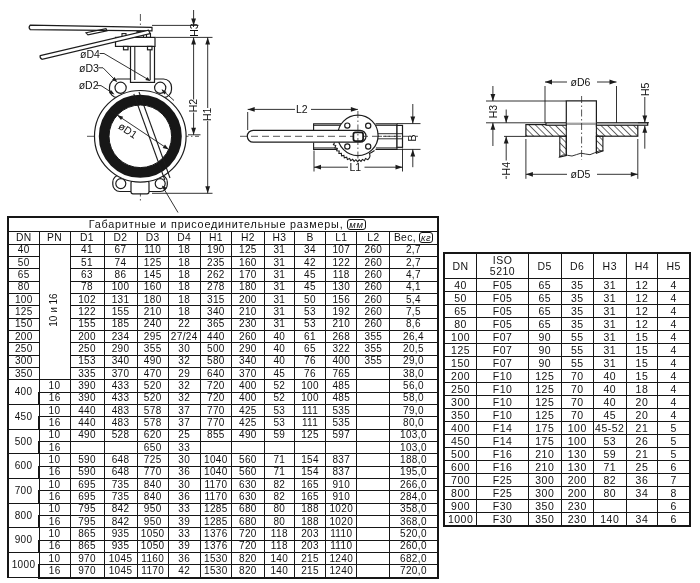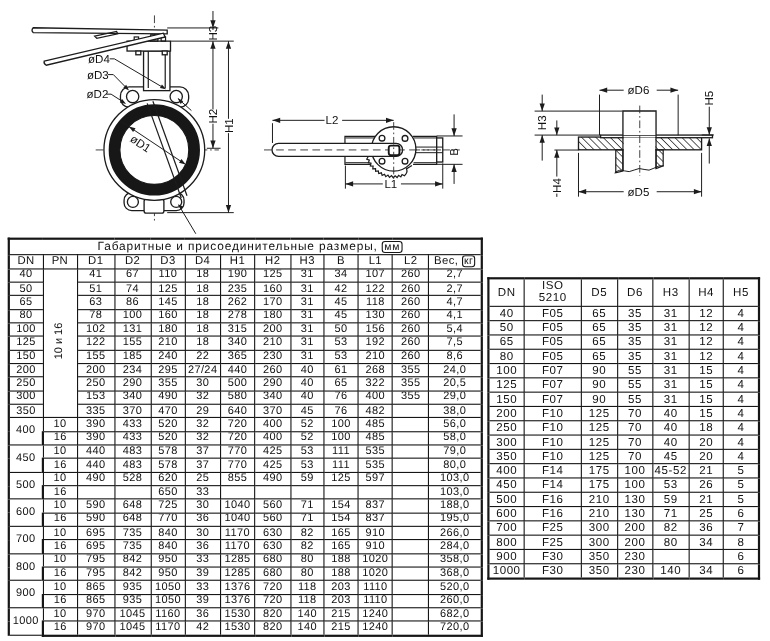--- a/index.html
+++ b/index.html
@@ -21,21 +21,21 @@
 #t1 td{font-size:10px;height:11.35px;line-height:10px;letter-spacing:0.35px;}
 #t1 tr.tt td{height:12.5px;font-size:10.8px;letter-spacing:0.8px;padding-left:9px;}
 #t1 tr.hd td{height:12px;font-size:10.3px;}
 #t2{left:443px;top:252px;}
 #t2 tr td:first-child{border-left-width:2px;}
 #t2 tr td:last-child{border-right-width:2px;}
 #t2 tr:last-child td{border-bottom-width:2px;}
 #t2 tr.hd td{border-top-width:2px;}
 #t2 td{font-size:10.5px;height:12px;line-height:11px;letter-spacing:0.5px;}
 #t2 tr.hd td{height:24px;font-size:10.5px;line-height:11px;}
-.bx{display:inline-block;border:1px solid #161616;border-radius:3px;padding:0 1px;line-height:9px;font-size:9.5px;}
+.bx{display:inline-block;border:1px solid #161616;border-radius:3px;padding:0 1px;line-height:9px;font-size:9.5px;font-style:italic;}
 </style>
 </head>
 <body>
 <svg width="700" height="583" viewBox="0 0 700 583">
 <defs>
 <pattern id="hat" width="4.6" height="4.6" patternUnits="userSpaceOnUse" patternTransform="rotate(-45)">
 <line x1="0" y1="0" x2="0" y2="4.6" stroke="#1c1c1c" stroke-width="1.3"></line>
 </pattern>
 </defs>
 
@@ -422,21 +422,21 @@
         <td>200</td>
         <td>234</td>
         <td>295</td>
         <td>27/24</td>
         <td>440</td>
         <td>260</td>
         <td>40</td>
         <td>61</td>
         <td>268</td>
         <td>355</td>
-        <td>24,0</td>
+        <td>26,4</td>
       </tr>
 <tr>
         <td>250</td>
         <td>250</td>
         <td>290</td>
         <td>355</td>
         <td>30</td>
         <td>500</td>
         <td>290</td>
         <td>40</td>
@@ -462,21 +462,21 @@
 <tr>
         <td>350</td>
         <td>335</td>
         <td>370</td>
         <td>470</td>
         <td>29</td>
         <td>640</td>
         <td>370</td>
         <td>45</td>
         <td>76</td>
-        <td>482</td>
+        <td>765</td>
         <td></td>
         <td>38,0</td>
       </tr>
 <tr>
         <td rowspan="2">400</td>
         <td>10</td>
         <td>390</td>
         <td>433</td>
         <td>520</td>
         <td>32</td>

